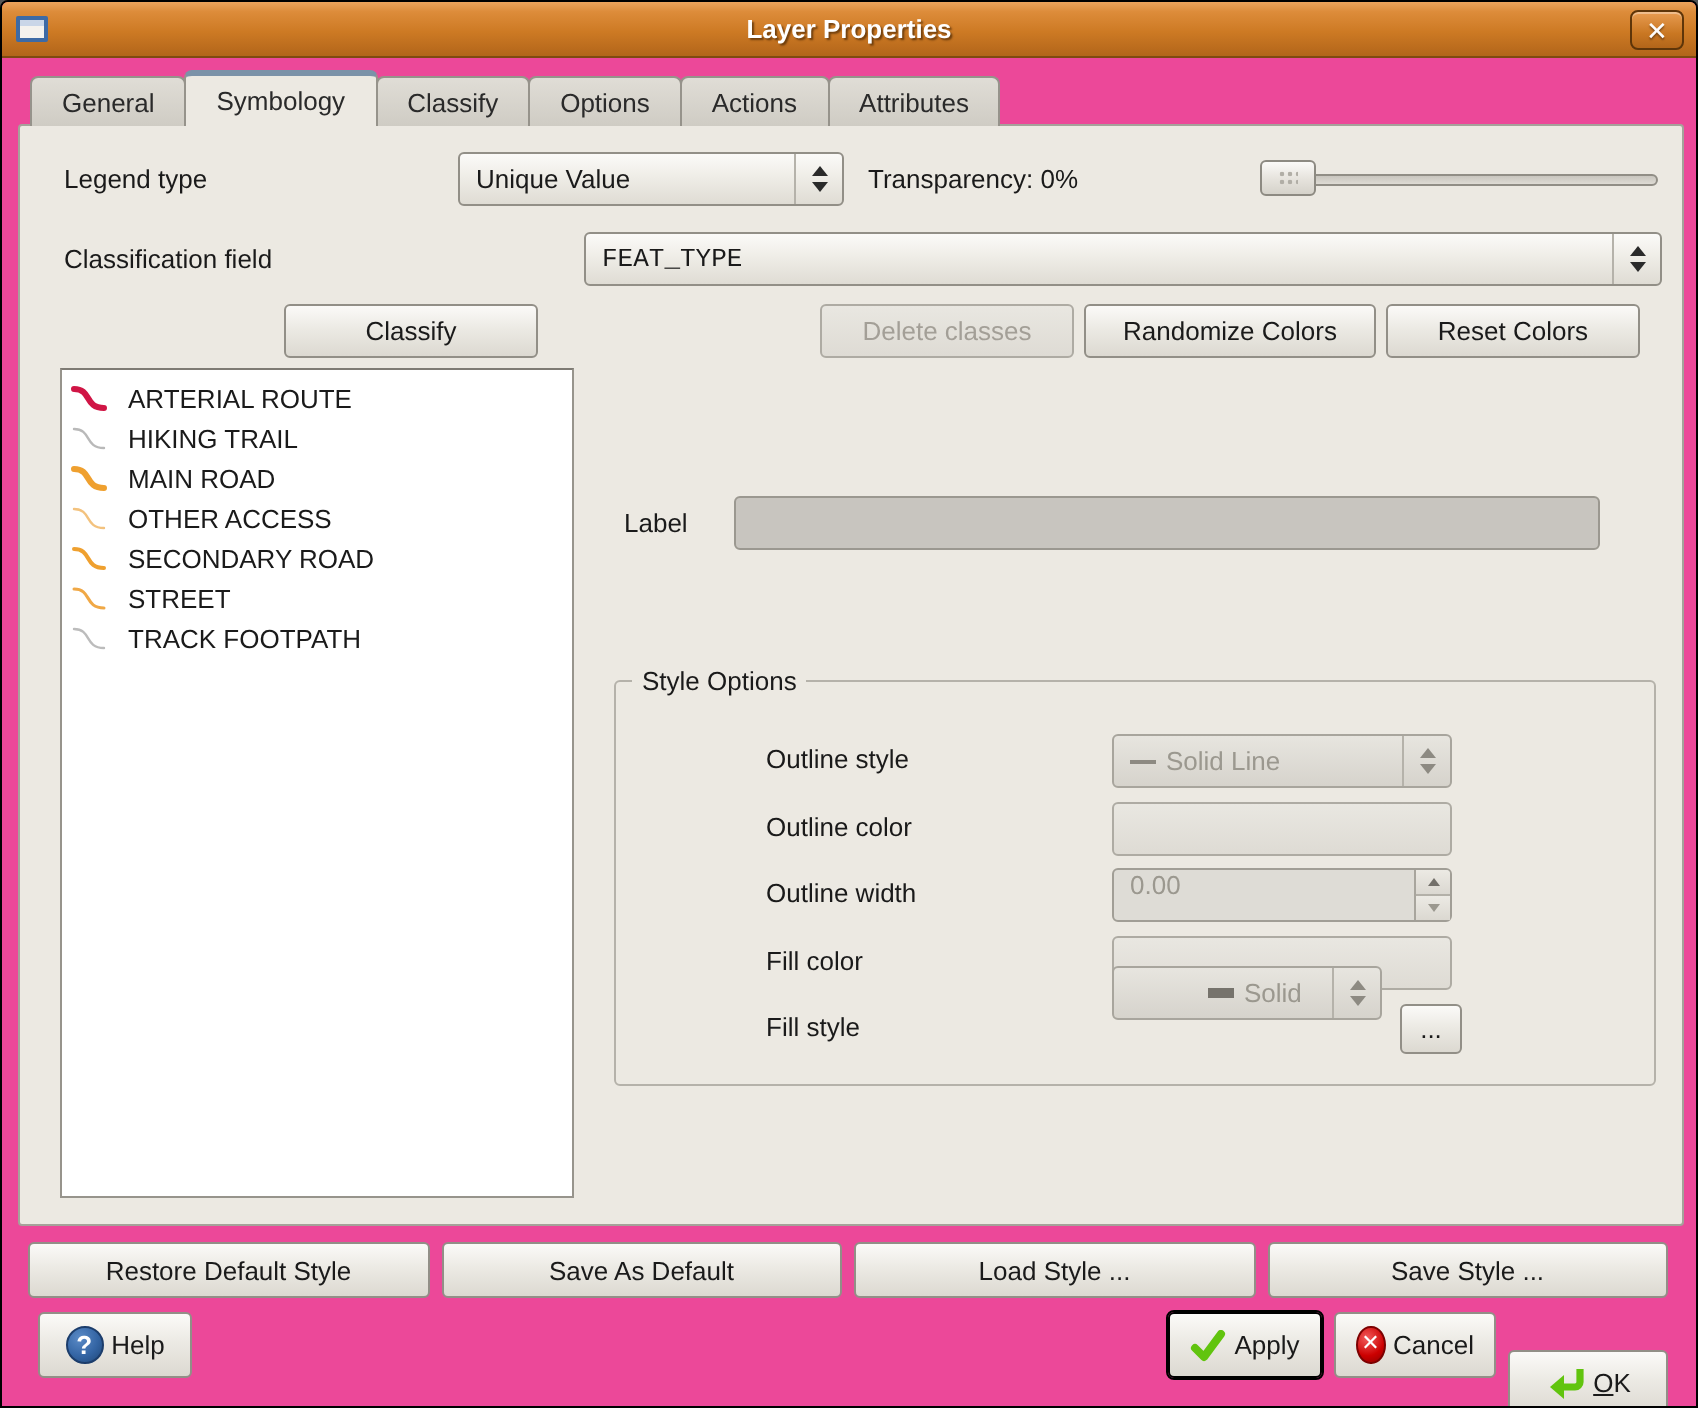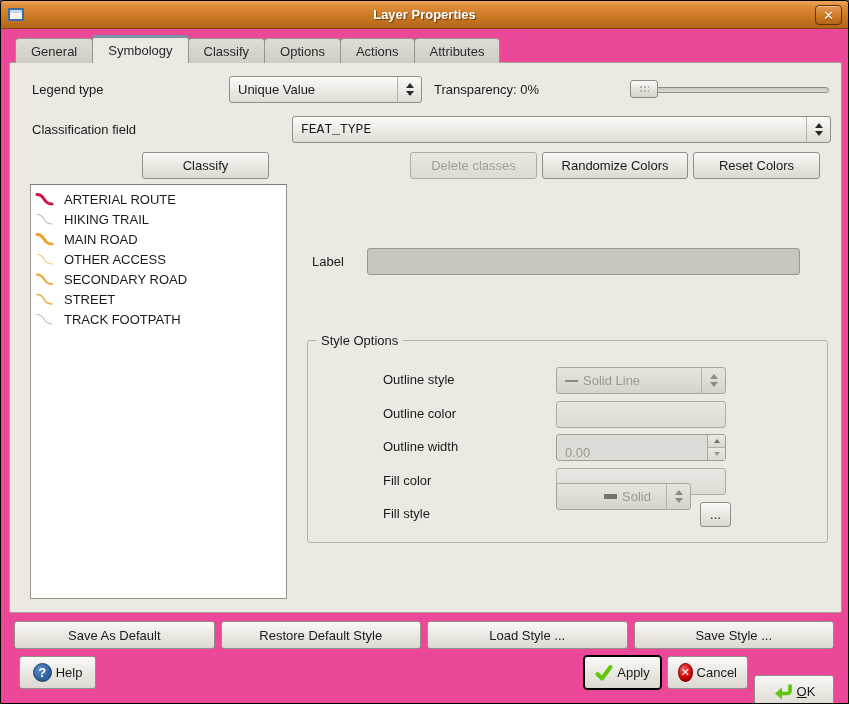--- a/index.html
+++ b/index.html
@@ -139,21 +139,21 @@
   .groupbox-title {
     position: absolute; top: -10px; left: 8px; background: #ece9e2;
     padding: 0 5px; font-size: 13px; color: #1a1a1a; line-height: 20px;
   }
   .grow-label { position: absolute; left: 75px; height: 26px; line-height: 26px; }
   .gctl { left: 248px; width: 170px; }
   
   .spinbox {
     position: absolute; height: 27px;
     background: #dedcd6; border: 1px solid #a19e96; border-radius: 3px;
-    display: flex; align-items: flex-end; color: #9b988f;
+    display: flex; align-items: flex-start; color: #9b988f;
   }
   .spin-val { flex: 1; padding-left: 8px; }
   .spin-btns { width: 18px; align-self: stretch; display: flex; flex-direction: column; border-left: 1px solid #a8a59d; }
   .spin-btns > div {
     flex: 1; display: flex; align-items: center; justify-content: center;
     background: linear-gradient(to bottom, #eceae4, #dbd8d1);
   }
   .spin-btns > div:first-child { border-bottom: 1px solid #b3b0a8; border-radius: 0 2px 0 0; }
   .spin-btns .arr-up { border-bottom-color: #73706a; border-left-width: 3.5px; border-right-width: 3.5px; border-bottom-width: 4.5px; }
   .spin-btns .arr-down { border-top-color: #9b988f; border-left-width: 3.5px; border-right-width: 3.5px; border-top-width: 4.5px; }
@@ -340,22 +340,22 @@
         <span class="combo-arrows">
             <span class="arr-up"></span>
             <span class="arr-down"></span>
           </span>
       </div>
       <div class="btn" style="left:392px; top:161px; width:31px; height:25px;">...</div>
     </div>
   </div>
 
   <div class="style-btn-row">
+    <div class="btn">Restore Default Style</div>
     <div class="btn">Save As Default</div>
-    <div class="btn">Restore Default Style</div>
     <div class="btn">Load Style ...</div>
     <div class="btn">Save Style ...</div>
   </div>
 
   <div class="btn footer-btn" style="left:18px; top:655px; width:77px;">
     <span class="ico help-ico">?</span>
     <span>Help</span>
   </div>
 
   <div class="btn footer-btn apply-focus" style="left:583px; top:655px; width:77px;">

